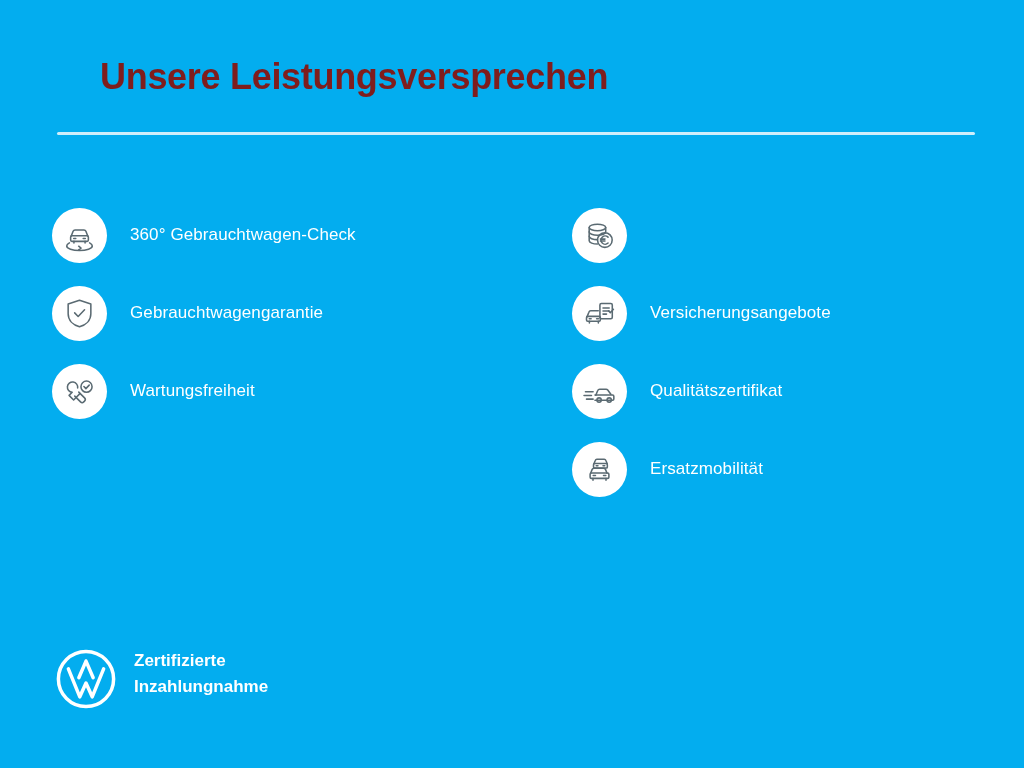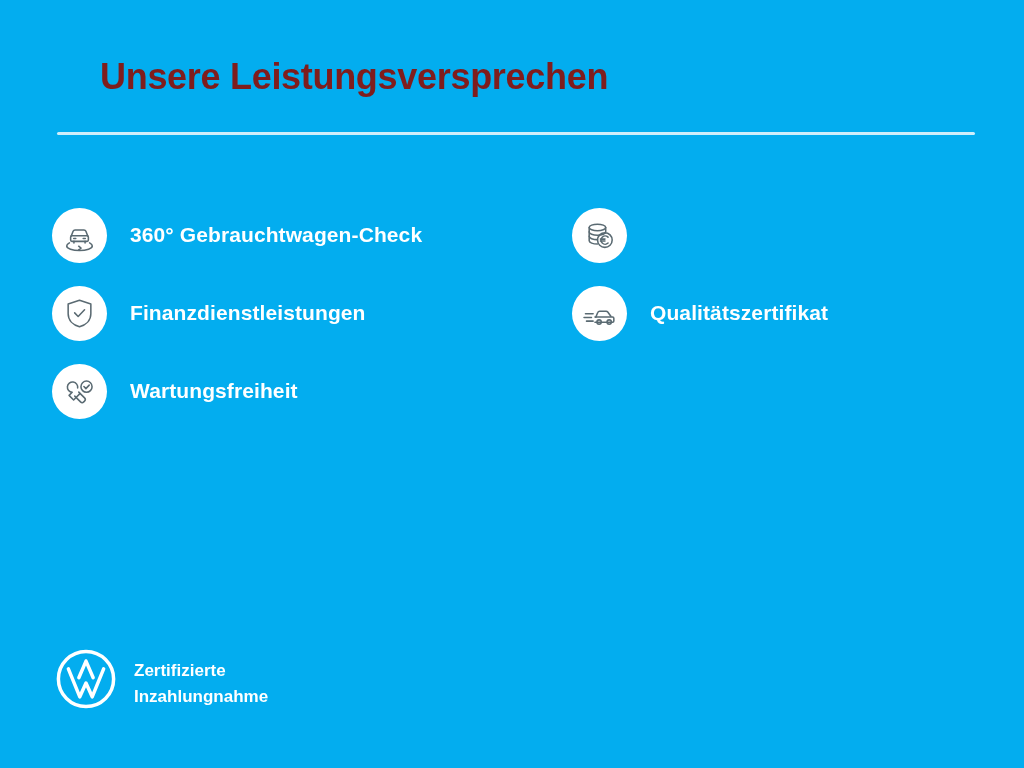--- a/index.html
+++ b/index.html
@@ -83,34 +83,34 @@
   }
   .icon-badge svg * {
     stroke: #5a6a72;
     stroke-width: 1.5;
     stroke-linecap: round;
     stroke-linejoin: round;
     fill: none;
   }
   .benefit-label {
     margin-left: 23px;
-    font-size: 21px;
-    font-weight: bold;
+    font-size: 17px;
+    font-weight: normal;
     color: #ffffff;
     letter-spacing: 0.1px;
     white-space: nowrap;
   }
 
   
   .brand {
     position: absolute;
     left: 55px;
     top: 648px;
     display: flex;
-    align-items: flex-end;
+    align-items: flex-start;
   }
   .vw-logo {
     width: 62px;
     height: 62px;
     min-width: 62px;
   }
   .vw-logo svg {
     width: 62px;
     height: 62px;
     display: block;
@@ -151,21 +151,21 @@
       </div>
 
 
       <div class="benefit-row">
         <span class="icon-badge">
           <svg viewBox="0 0 32 32">
             <path d="M16 3.2l11 3.6v9.4c0 6.3-4.6 10.9-11 12.6-6.4-1.7-11-6.3-11-12.6V6.8z"></path>
             <path d="M11.3 15.4l3.4 3.5 6.2-6.5"></path>
           </svg>
         </span>
-        <span class="benefit-label">Finanzdienstleistungen</span>
+        <span class="benefit-label">Gebrauchtwagengarantie</span>
       </div>
 
       <div class="benefit-row">
         <span class="icon-badge">
           <svg viewBox="0 0 32 32">
             <path d="M14.2 12.6a5 5 0 1 0-5.3 4.2l-3 3 4.4 4.4 6.1-6.1"></path>
             <path d="M11.4 20.5l5.6 5.6a2.2 2.2 0 0 0 3.1 0l.8-.8a2.2 2.2 0 0 0 0-3.1l-5.6-5.6"></path>
             <circle cx="22.8" cy="11.3" r="5.4"></circle>
             <path d="M20.3 11.2l1.9 2 3.2-3.4"></path>
           </svg>
@@ -185,35 +185,63 @@
             <path d="M6 8.2v4.3c0 1.8 3.6 3.2 8 3.2s8-1.4 8-3.2V8.2"></path>
             <path d="M6 12.5v4.3c0 1.8 3.6 3.2 8 3.2"></path>
             <path d="M6 16.8v4.3c0 1.8 3.6 3.2 8 3.2"></path>
             <circle cx="21.2" cy="20.4" r="7.1"></circle>
             <path d="M24.3 17.6a4 4 0 1 0 0 5.7"></path>
             <path d="M16.9 19.5h4.4M16.9 21.4h4.4"></path>
           </svg>
         </span>
       </div>
 
+      <div class="benefit-row">
+        <span class="icon-badge">
+          <svg viewBox="0 0 32 32">
+            <path d="M4 19l1.7-4.3A1.9 1.9 0 0 1 7.5 13.4h7.3"></path>
+            <rect x="3.4" y="18.8" width="13.4" height="4.8" rx="1.2"></rect>
+            <path d="M6.1 21h1.8M13.2 21h1.8"></path>
+            <path d="M6.2 23.6v1.6M14.9 23.6v1.6"></path>
+            <rect x="16.4" y="6.4" width="12" height="14.6" rx="1.4"></rect>
+            <path d="M19.4 10.6h6M19.4 13.6h6M19.4 16.6h3.4"></path>
+            <path d="M25.1 8.1l1.6 1.7 3-3.3" transform="translate(-0.2,5.4)"></path>
+          </svg>
+        </span>
+        <span class="benefit-label">Versicherungsangebote</span>
+      </div>
 
 
       <div class="benefit-row">
         <span class="icon-badge">
           <svg viewBox="0 0 32 32">
             <path d="M12.4 19.6l1.9-4.5a2 2 0 0 1 1.9-1.3h6.2a2 2 0 0 1 1.6.8l3 4.1"></path>
             <path d="M11.6 19.4h17.1c.7 0 1.2.5 1.2 1.2v2.6c0 .7-.5 1.2-1.2 1.2H11.6"></path>
             <circle cx="15.6" cy="24.3" r="2.1"></circle>
             <circle cx="25.4" cy="24.3" r="2.1"></circle>
             <path d="M2.4 16.2h7.4M1 19.8h7.2M3.4 23.4h6.4"></path>
           </svg>
         </span>
         <span class="benefit-label">Qualitätszertifikat</span>
       </div>
 
+      <div class="benefit-row">
+        <span class="icon-badge">
+          <svg viewBox="0 0 32 32">
+            <path d="M10.6 10.4l1.3-3.2a1.7 1.7 0 0 1 1.6-1.1h7.1a1.7 1.7 0 0 1 1.6 1.1l1.3 3.2"></path>
+            <rect x="10.2" y="10.2" width="13.4" height="4.4" rx="1.1"></rect>
+            <path d="M12.8 12.3h1.7M19.4 12.3h1.7"></path>
+            <path d="M7.4 19.6l1.5-3.7a1.9 1.9 0 0 1 1.8-1.2h9.3a1.9 1.9 0 0 1 1.8 1.2l1.5 3.7"></path>
+            <rect x="6.9" y="19.4" width="18.2" height="5.2" rx="1.2"></rect>
+            <path d="M9.9 21.9h2.2M19.9 21.9h2.2"></path>
+            <path d="M9.7 24.7v1.7M22.3 24.7v1.7"></path>
+          </svg>
+        </span>
+        <span class="benefit-label">Ersatzmobilität</span>
+      </div>
 
     </div>
   </div>
 
   <div class="brand">
     <span class="vw-logo">
       <svg viewBox="0 0 64 64">
         <circle cx="32" cy="32" r="28.5" fill="none" stroke="#ffffff" stroke-width="3.6"></circle>
         <path d="M32 13.5l-7.4 17.2M32 13.5l7.4 17.2" fill="none" stroke="#ffffff" stroke-width="3.6" stroke-linecap="round"></path>
         <path d="M13.8 21.6l11.8 28.8L32 36.2l6.4 14.2 11.8-28.8" fill="none" stroke="#ffffff" stroke-width="3.6" stroke-linecap="round" stroke-linejoin="round"></path>

